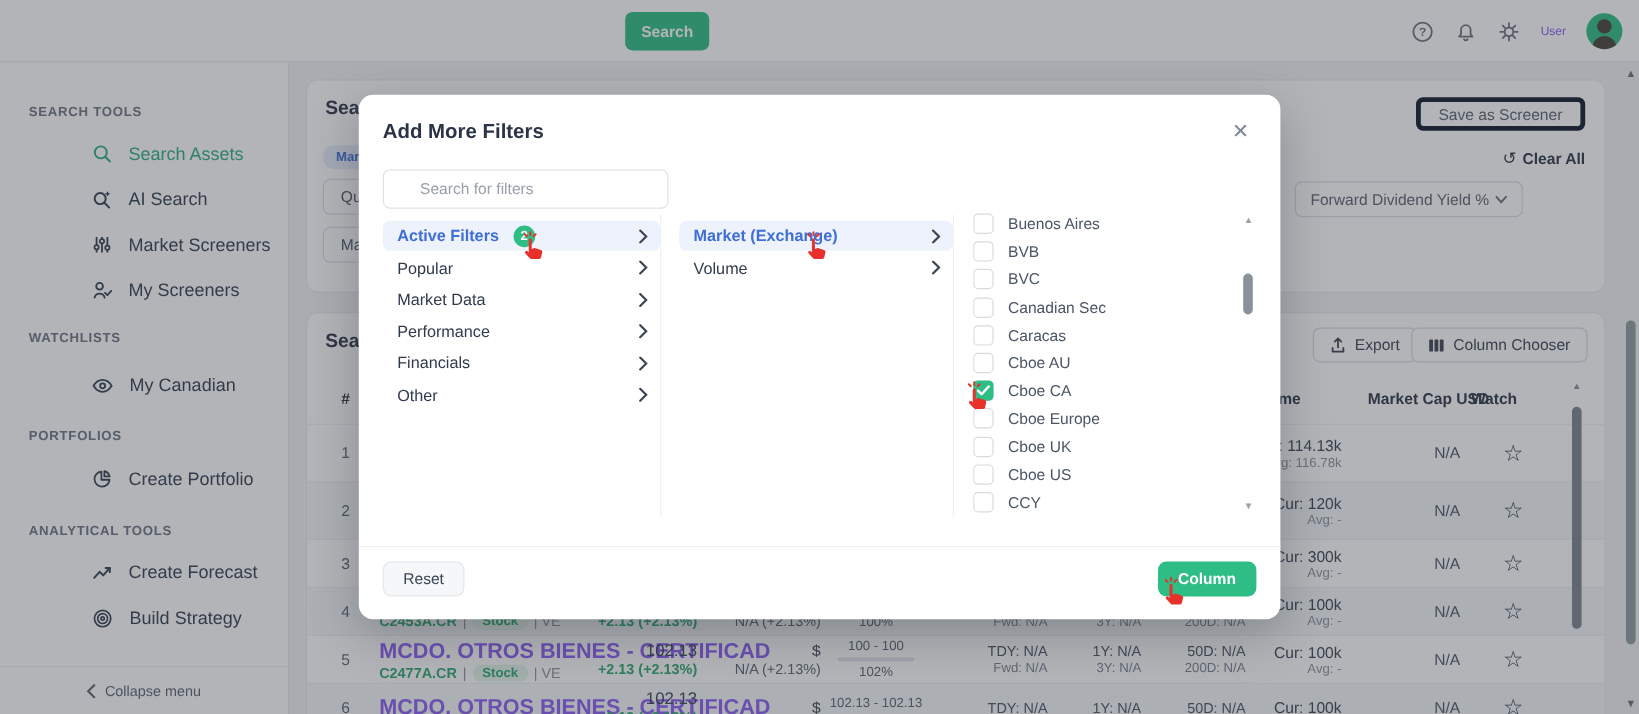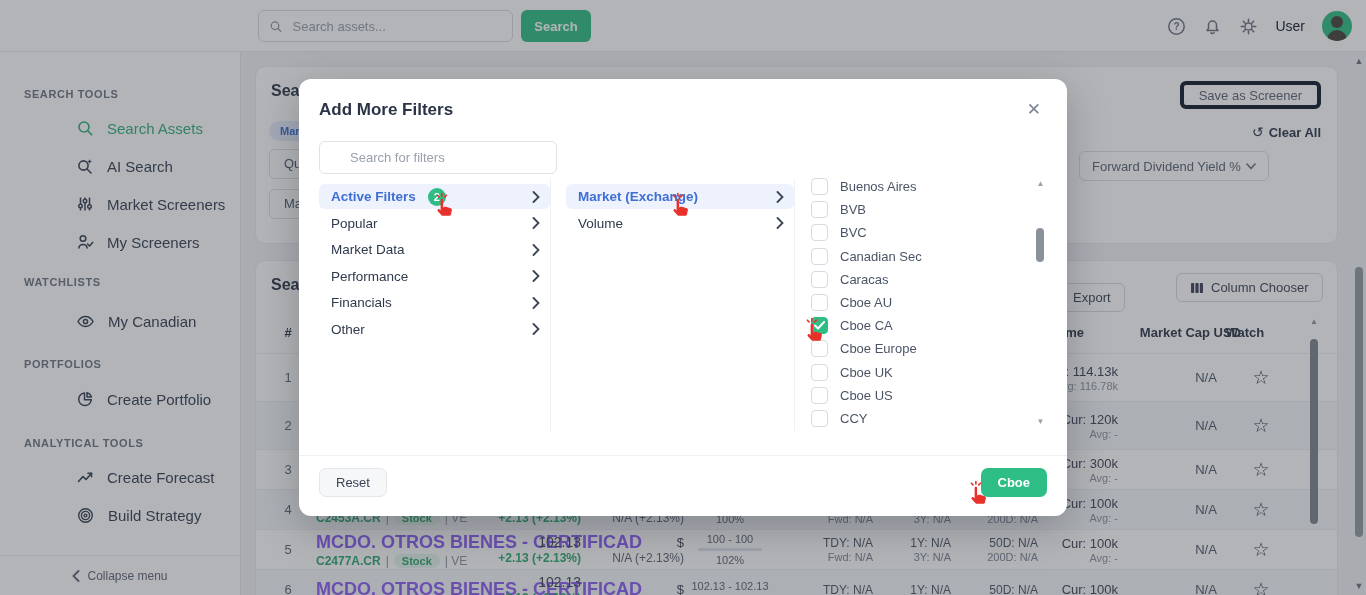--- a/index.html
+++ b/index.html
@@ -15,21 +15,21 @@
     border:1px solid #d9dce2;border-radius:6px;background:#fff;display:flex;
     align-items:center;gap:8px;padding:0 10px;}
   #global-search input{border:none;outline:none;font-size:13px;color:#3a4454;width:100%;
     font-family:inherit;background:transparent;}
   #global-search input::placeholder{color:#98a0ac;}
   #search-btn{position:absolute;left:521px;top:10px;width:70px;height:32px;background:#2ebd85;
     color:#fff;border-radius:6px;font-size:13px;font-weight:700;display:flex;
     align-items:center;justify-content:center;cursor:pointer;}
   #topbar-right{position:absolute;right:14px;top:0;height:52px;display:flex;
     align-items:center;gap:17px;color:#6a7280;}
-  #user-label{font-size:14px;color:#0f172a;}
+  #user-label{font-size:10px;color:#8b5cf6;}
   #avatar{width:30px;height:30px;border-radius:50%;background:#2ebd85;position:relative;
     overflow:hidden;cursor:pointer;}
   #avatar .head{position:absolute;width:12px;height:12px;border-radius:50%;background:#46413a;left:9px;top:5px;}
   #avatar .shoulders{position:absolute;width:20px;height:12px;border-radius:10px 10px 0 0;background:#46413a;left:5px;top:19px;}
 
   
   #sidebar{position:absolute;top:52px;left:0;width:241px;bottom:0;background:#fff;
     border-right:1px solid #e6e8ec;z-index:10;}
   .s-title{margin-left:24px;height:18px;line-height:18px;font-size:11px;font-weight:700;
     color:#6b7482;letter-spacing:.6px;}
@@ -60,21 +60,21 @@
   #clear-all{position:absolute;right:16px;top:57px;font-size:13px;font-weight:700;color:#2c3648;
     display:flex;align-items:center;gap:5px;cursor:pointer;}
   #clear-all .ra{font-size:14px;font-weight:400;}
   #sort-dd{position:absolute;left:823px;top:84px;width:190px;height:30px;border:1px solid #dcdfe4;
     border-radius:6px;font-size:13px;color:#5a6473;display:flex;align-items:center;
     justify-content:space-between;padding:0 12px;cursor:pointer;}
 
   #export-btn,#colchooser-btn{position:absolute;top:12px;height:29px;border:1px solid #d7dadf;
     border-radius:6px;font-size:13px;color:#3a4454;display:flex;align-items:center;gap:7px;
     padding:0 13px;cursor:pointer;background:#fff;}
-  #export-btn{left:782px;margin-top:10px;} #colchooser-btn{left:920px;}
+  #export-btn{left:838px;} #colchooser-btn{left:920px;}
 
   
   #thead{position:absolute;left:0;top:52px;right:0;height:40px;}
   .th{position:absolute;top:12px;font-size:13px;font-weight:700;color:#2c3648;white-space:nowrap;}
   #th-num{left:14px;width:36px;text-align:center;}
   #th-vol{left:782px;}
   #th-cap{left:845px;width:140px;text-align:right;}
   #th-watch{left:959px;width:60px;text-align:center;}
   #rows{position:absolute;left:0;top:92px;right:0;bottom:0;overflow:hidden;}
   .trow{position:relative;width:100%;height:40px;border-top:1px solid #eef0f3;}
@@ -166,27 +166,20 @@
     <path fill="#e8312a" d="M14.5 8c.9 0 1.6.7 1.6 1.6v8l1.8-.7c.4-.15.9-.16 1.3-.03l5 1.55c.9.28 1.45 1.2 1.25 2.12l-1 4.4c-.2.86-.96 1.46-1.84 1.46h-6.8c-.52 0-1.02-.21-1.38-.59l-3.9-4.2c-.52-.56-.5-1.43.05-1.95.55-.52 1.4-.5 1.93.04l.95.98V9.6c0-.9.72-1.6 1.6-1.6z"></path>
     <g stroke="#e8312a" stroke-width="1.7" stroke-linecap="round" fill="none">
       <path d="M10 4.5l1.8 1.8"></path>
         <path d="M14.8 2.6v2.6"></path>
         <path d="M19.6 4.5l-1.8 1.8"></path>
     </g>
   </symbol>
 </svg>
 
 <div id="topbar">
-  <div id="global-search">
-    <svg width="15" height="15" viewBox="0 0 18 18">
-      <circle cx="8" cy="8" r="5" stroke="#8a93a3" stroke-width="1.6" fill="none"></circle>
-      <path d="M11.7 11.7L15.5 15.5" stroke="#8a93a3" stroke-width="1.6" stroke-linecap="round"></path>
-    </svg>
-    <input placeholder="Search assets..." style="">
-  </div>
   <div id="search-btn">Search</div>
   <div id="topbar-right">
     <svg width="19" height="19" viewBox="0 0 19 19">
       <circle cx="9.5" cy="9.5" r="7.7" stroke="#6a7280" stroke-width="1.5" fill="none"></circle>
       <text x="9.5" y="13" text-anchor="middle" font-size="10" fill="#6a7280" font-family="Liberation Sans,sans-serif" font-weight="700">?</text>
     </svg>
     <svg width="19" height="19" viewBox="0 0 19 19">
       <path d="M4 13.5h11l-1.5-2V8a4 4 0 0 0-8 0v3.5L4 13.5z" stroke="#6a7280" stroke-width="1.5" fill="none" stroke-linejoin="round"></path>
       <path d="M8 15.7a1.7 1.7 0 0 0 3 0" stroke="#6a7280" stroke-width="1.5" fill="none" stroke-linecap="round"></path>
     </svg>
@@ -624,21 +617,21 @@
   </div>
 
   <div id="col3-scroll">
     <div class="arr" style="top:0">▲</div>
     <div id="col3-thumb"></div>
     <div class="arr" style="bottom:0">▼</div>
   </div>
 
   <div id="modal-footline"></div>
   <div id="reset-btn">Reset</div>
-  <div id="apply-btn">Cboe</div>
+  <div id="apply-btn">Column</div>
 </div>
 
 <svg class="cursor" id="cursor-1">
     <use href="#icon-cursor"></use>
   </svg>
 <svg class="cursor" id="cursor-2">
     <use href="#icon-cursor"></use>
   </svg>
 <svg class="cursor" id="cursor-3">
     <use href="#icon-cursor"></use>

